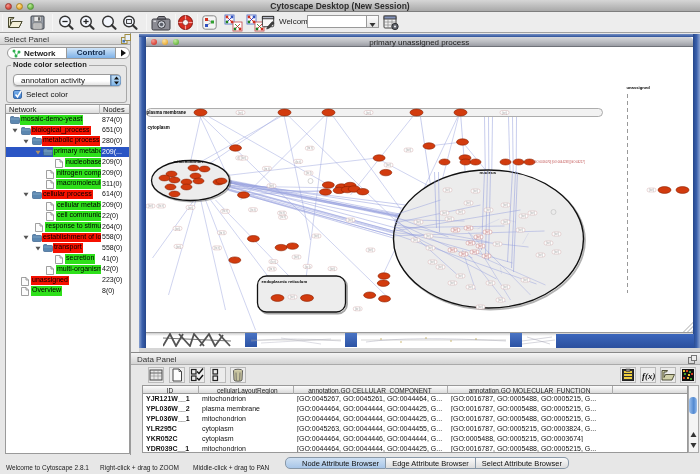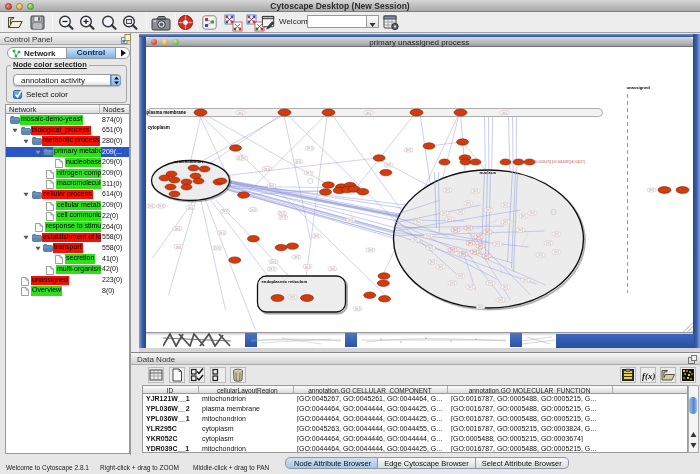--- a/index.html
+++ b/index.html
@@ -475,41 +475,41 @@
   </svg>
 <svg class="abs" style="left:522px;top:333px;" width="34" height="14" viewBox="0 0 34 14">
     <g stroke="#99a" stroke-width="0.5" opacity="0.8">
       <path d="M0 8 L30 4 M5 4 L28 11 M0 11 L33 7" fill="none"></path>
     </g>
   </svg>
 <div class="abs" style="left:556px;top:333.5px;width:138px;height:14px;background:linear-gradient(#3b66bc,#2a4f9e);"></div>
 <div class="abs" style="left:139px;top:348px;width:561px;height:4px;background:#d6d6d6;"></div>
 <div class="abs" style="left:0;top:33px;width:131px;height:422px;background:#e7e7e7;border-right:1px solid #9a9a9a;"></div>
 <div class="abs" style="left:0;top:33px;width:130px;height:12px;background:linear-gradient(#f5f5f5,#d3d3d3);border-bottom:1px solid #aaa;"></div>
-<span class="abs" style="left:4px;top:35px;font-size:8px;color:#333;">Control Panel</span>
+<span class="abs" style="left:4px;top:35px;font-size:8px;color:#333;">Select Panel</span>
 <svg class="abs" style="left:121px;top:34px;" width="10" height="10" viewBox="0 0 10 10">
     <rect x="0.5" y="3.5" width="5.5" height="6" fill="#dce8f4" stroke="#a08c40" stroke-width="1"></rect>
     <rect x="4" y="0.5" width="5.5" height="6" fill="#e8f0fa" stroke="#a08c40" stroke-width="1"></rect>
     <rect x="1.5" y="6" width="2.5" height="2.5" fill="#4a76b0"></rect>
   </svg>
 <div class="abs" style="left:7px;top:47px;width:123px;height:12px;background:#fff;border:1px solid #9a9a9a;border-radius:6px;"></div>
 <svg class="abs" style="left:12px;top:48.5px;" width="9" height="9" viewBox="0 0 9 9">
     <circle cx="2" cy="2" r="1.5" fill="#30b050"></circle>
     <circle cx="7" cy="3" r="1.5" fill="#30b050"></circle>
     <circle cx="4" cy="7" r="1.5" fill="#30b050"></circle>
     <line x1="2" y1="2" x2="4" y2="7" stroke="#30b050" stroke-width="0.8"></line>
     <line x1="7" y1="3" x2="4" y2="7" stroke="#30b050" stroke-width="0.8"></line>
   </svg>
 <span class="abs" style="left:24px;top:48.5px;font-size:8px;font-weight:bold;color:#222;">Network</span>
 <div class="abs" style="left:66px;top:48px;width:50px;height:10px;background:linear-gradient(#cfe4f8,#7fb2e8);border-left:1px solid #9a9a9a;border-right:1px solid #9a9a9a;text-align:center;font-size:8px;font-weight:bold;color:#10284a;">Control</div>
 <svg class="abs" style="left:117px;top:48px;" width="12" height="10" viewBox="0 0 12 10">
     <path d="M4 1.5 L9 5 L4 8.5 Z" fill="#111"></path>
   </svg>
 <div class="abs" style="left:6px;top:65px;width:121px;height:38px;border:1px solid #a8a8a8;border-radius:3px;"></div>
-<div class="abs" style="left:11px;top:60px;background:#e7e7e7;padding:0 2px;font-size:7.5px;font-weight:bold;color:#222;text-decoration:underline;">Node color selection</div>
+<div class="abs" style="left:11px;top:60px;background:#e7e7e7;padding:0 2px;font-size:7.5px;font-weight:bold;color:#222;">Node color selection</div>
 <div class="abs" style="left:13px;top:74px;width:108px;height:12px;background:linear-gradient(#fff,#fff 60%,#e4e4e4);border:1px solid #9a9a9a;border-radius:4px;box-shadow:0 1px 1px rgba(0,0,0,0.2);"></div>
 <span class="abs" style="left:21px;top:76px;font-size:8px;color:#111;">annotation activity</span>
 <div class="abs" style="left:110px;top:74.5px;width:11px;height:11px;background:linear-gradient(#c6e1f6,#7fb6e9);border-radius:0 4px 4px 0;border-left:1px solid #6a8cb0;box-shadow:inset 0 0 0 0.5px #5a7ca8;">
     <svg style="display:block" width="11" height="11" viewBox="0 0 11 11">
       <path d="M5.5 1.5 L8 4.5 L3 4.5 Z" fill="#111"></path>
       <path d="M5.5 9.5 L8 6.5 L3 6.5 Z" fill="#111"></path>
     </svg>
   </div>
 <div class="abs" style="left:13px;top:90px;width:9px;height:9px;background:linear-gradient(#7db2ec,#3a7ccc);border:1px solid #3c6aa8;border-radius:2px;">
     <svg width="9" height="10" viewBox="0 0 9 10" style="position:absolute;left:-1px;top:-2px;">
@@ -672,21 +672,21 @@
 <div class="abs" style="left:21px;top:287.2px;">
     <svg style="display:block" width="8" height="9" viewBox="0 0 8 9">
       <path d="M0.5 0.5 L5 0.5 L7.5 3 L7.5 8.5 L0.5 8.5 Z" fill="#fcfcfc" stroke="#888" stroke-width="0.8"></path>
       <path d="M5 0.5 L5 3 L7.5 3" fill="none" stroke="#888" stroke-width="0.8"></path>
     </svg>
   </div>
 <span class="abs" style="left:31px;top:286.2px;font-size:7px;color:#000;background:#2ee01a;white-space:nowrap;max-width:70px;overflow:hidden;display:inline-block;height:9.5px;padding:0 1px;">Overview</span>
 <span class="abs" style="left:102px;top:286.7px;font-size:7px;color:#111;white-space:nowrap;">8(0)</span>
 <div class="abs" style="left:131px;top:352px;width:569px;height:103px;background:#e7e7e7;border-top:1px solid #888;"></div>
 <div class="abs" style="left:131px;top:353px;width:569px;height:12px;background:linear-gradient(#f5f5f5,#d3d3d3);border-bottom:1px solid #aaa;"></div>
-<span class="abs" style="left:137px;top:355px;font-size:8px;color:#333;">Data Node</span>
+<span class="abs" style="left:137px;top:355px;font-size:8px;color:#333;">Data Panel</span>
 <svg class="abs" style="left:688px;top:355px;" width="9" height="9" viewBox="0 0 9 9">
     <rect x="0.5" y="2.5" width="6" height="6" fill="none" stroke="#777" stroke-width="1"></rect>
     <rect x="3.5" y="0.5" width="5" height="5" fill="#eee" stroke="#777" stroke-width="1"></rect>
   </svg>
 <div class="abs" style="left:148px;top:367px;width:16px;height:16px;background:#ececec;border:1px solid #bbb;"><svg width="14" height="14" viewBox="0 0 14 14">
       <rect x="1" y="2" width="12" height="10" fill="#e8e8e8" stroke="#444" stroke-width="1"></rect>
       <line x1="1" y1="5" x2="13" y2="5" stroke="#444" stroke-width="0.8"></line>
       <line x1="1" y1="8" x2="13" y2="8" stroke="#888" stroke-width="0.6"></line>
       <line x1="5" y1="2" x2="5" y2="12" stroke="#888" stroke-width="0.6"></line>
       <line x1="9" y1="2" x2="9" y2="12" stroke="#888" stroke-width="0.6"></line>
@@ -777,16 +777,16 @@
 <div class="abs" style="left:689px;top:397px;width:8px;height:17px;border-radius:4px;background:linear-gradient(90deg,#9cc0ee,#5088d0 60%,#9cc0ee);"></div>
 <svg class="abs" style="left:689px;top:430px;" width="9" height="20" viewBox="0 0 9 20">
     <path d="M4.5 2 L7.5 7 L1.5 7 Z" fill="#333"></path>
     <path d="M4.5 18 L7.5 13 L1.5 13 Z" fill="#333"></path>
   </svg>
 <div class="abs" style="left:0;top:455px;width:700px;height:19px;background:#e7e7e7;"></div>
 <span class="abs" style="left:6px;top:464px;font-size:6.5px;color:#222;">Welcome to Cytoscape 2.8.1</span>
 <span class="abs" style="left:100px;top:464px;font-size:6.5px;color:#222;">Right-click + drag to ZOOM</span>
 <span class="abs" style="left:193px;top:464px;font-size:6.5px;color:#222;">Middle-click + drag to PAN</span>
 <div class="abs" style="left:285px;top:457px;height:12px;display:flex;font-size:7.5px;color:#111;">
-<div style="background:linear-gradient(#cfe0f2,#a8c6e8);border:1px solid #8898a8;border-radius:5px 0 0 5px;padding:1px 6px 0 8px;white-space:nowrap;white-space:nowrap;">Node Attribute Browser</div>
-<div style="background:linear-gradient(#fafafa,#dcdcdc);border:1px solid #8898a8;border-left:none;padding:1px 6px 0 6px;white-space:nowrap;">Edge Cytoscape Browser</div>
+<div style="background:linear-gradient(#cfe0f2,#a8c6e8);border:1px solid #8898a8;border-radius:5px 0 0 5px;padding:1px 6px 0 16px;white-space:nowrap;white-space:nowrap;">Node Attribute Browser</div>
+<div style="background:linear-gradient(#fafafa,#dcdcdc);border:1px solid #8898a8;border-left:none;padding:1px 6px 0 6px;white-space:nowrap;">Edge Attribute Browser</div>
 <div style="background:linear-gradient(#fafafa,#dcdcdc);border:1px solid #8898a8;border-left:none;border-radius:0 5px 5px 0;padding:1px 6px 0 6px;white-space:nowrap;">Select Attribute Browser</div>
 </div>
 
 </body></html>

